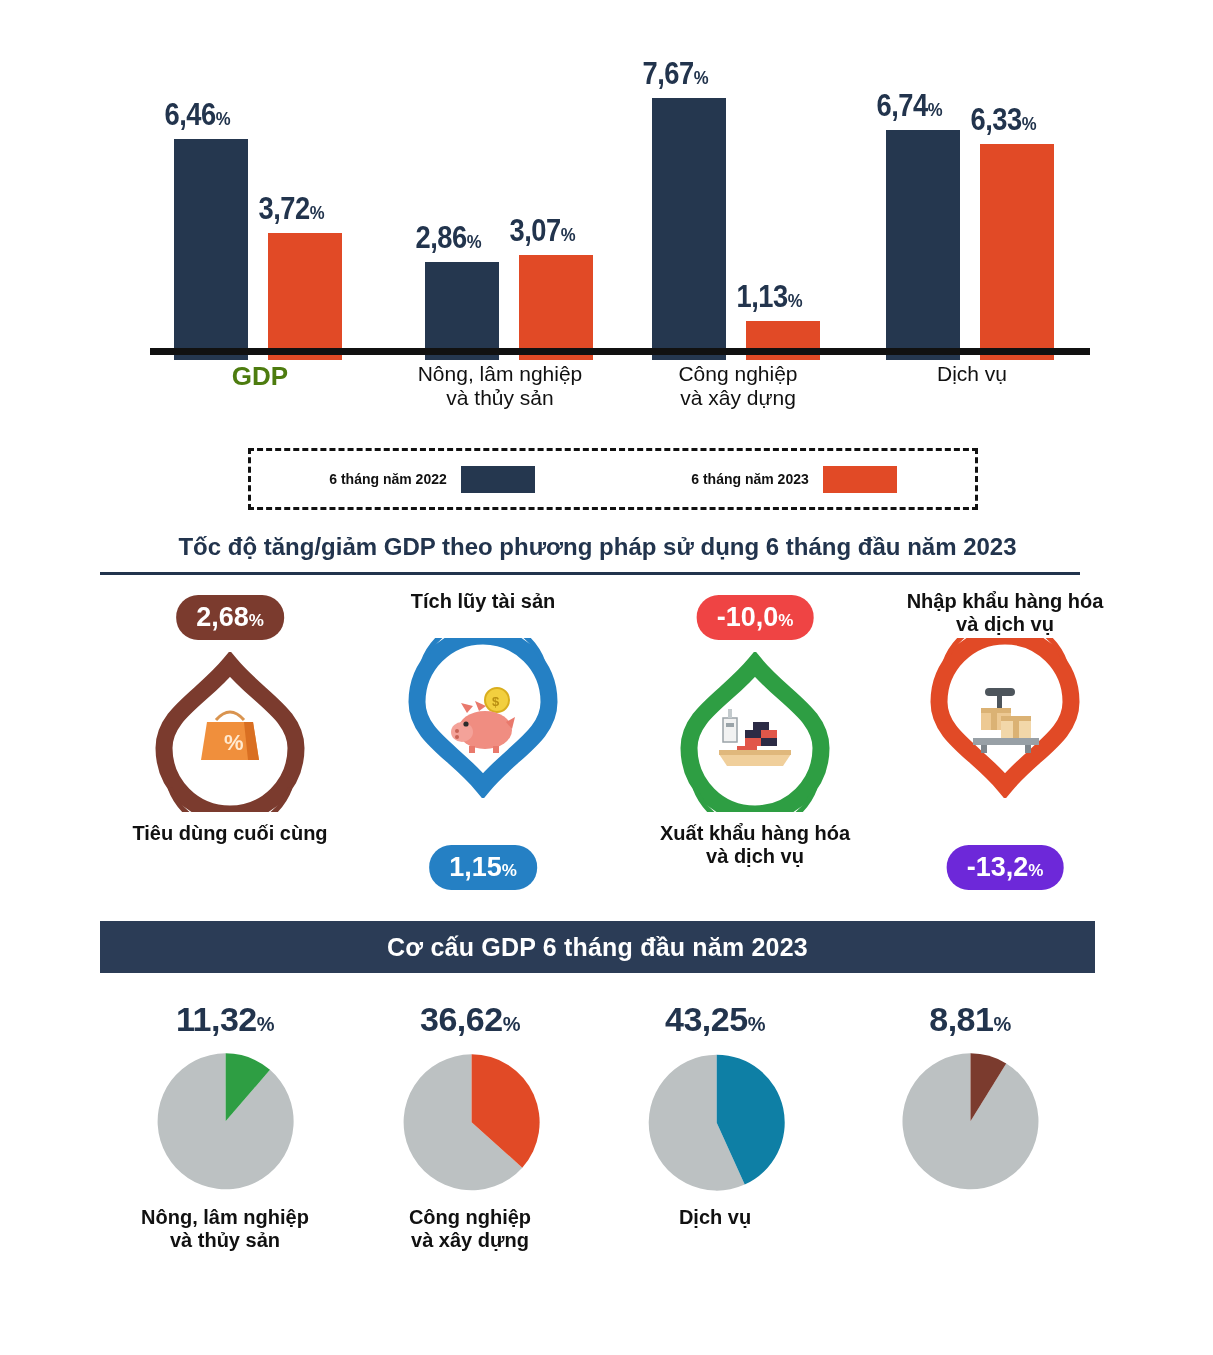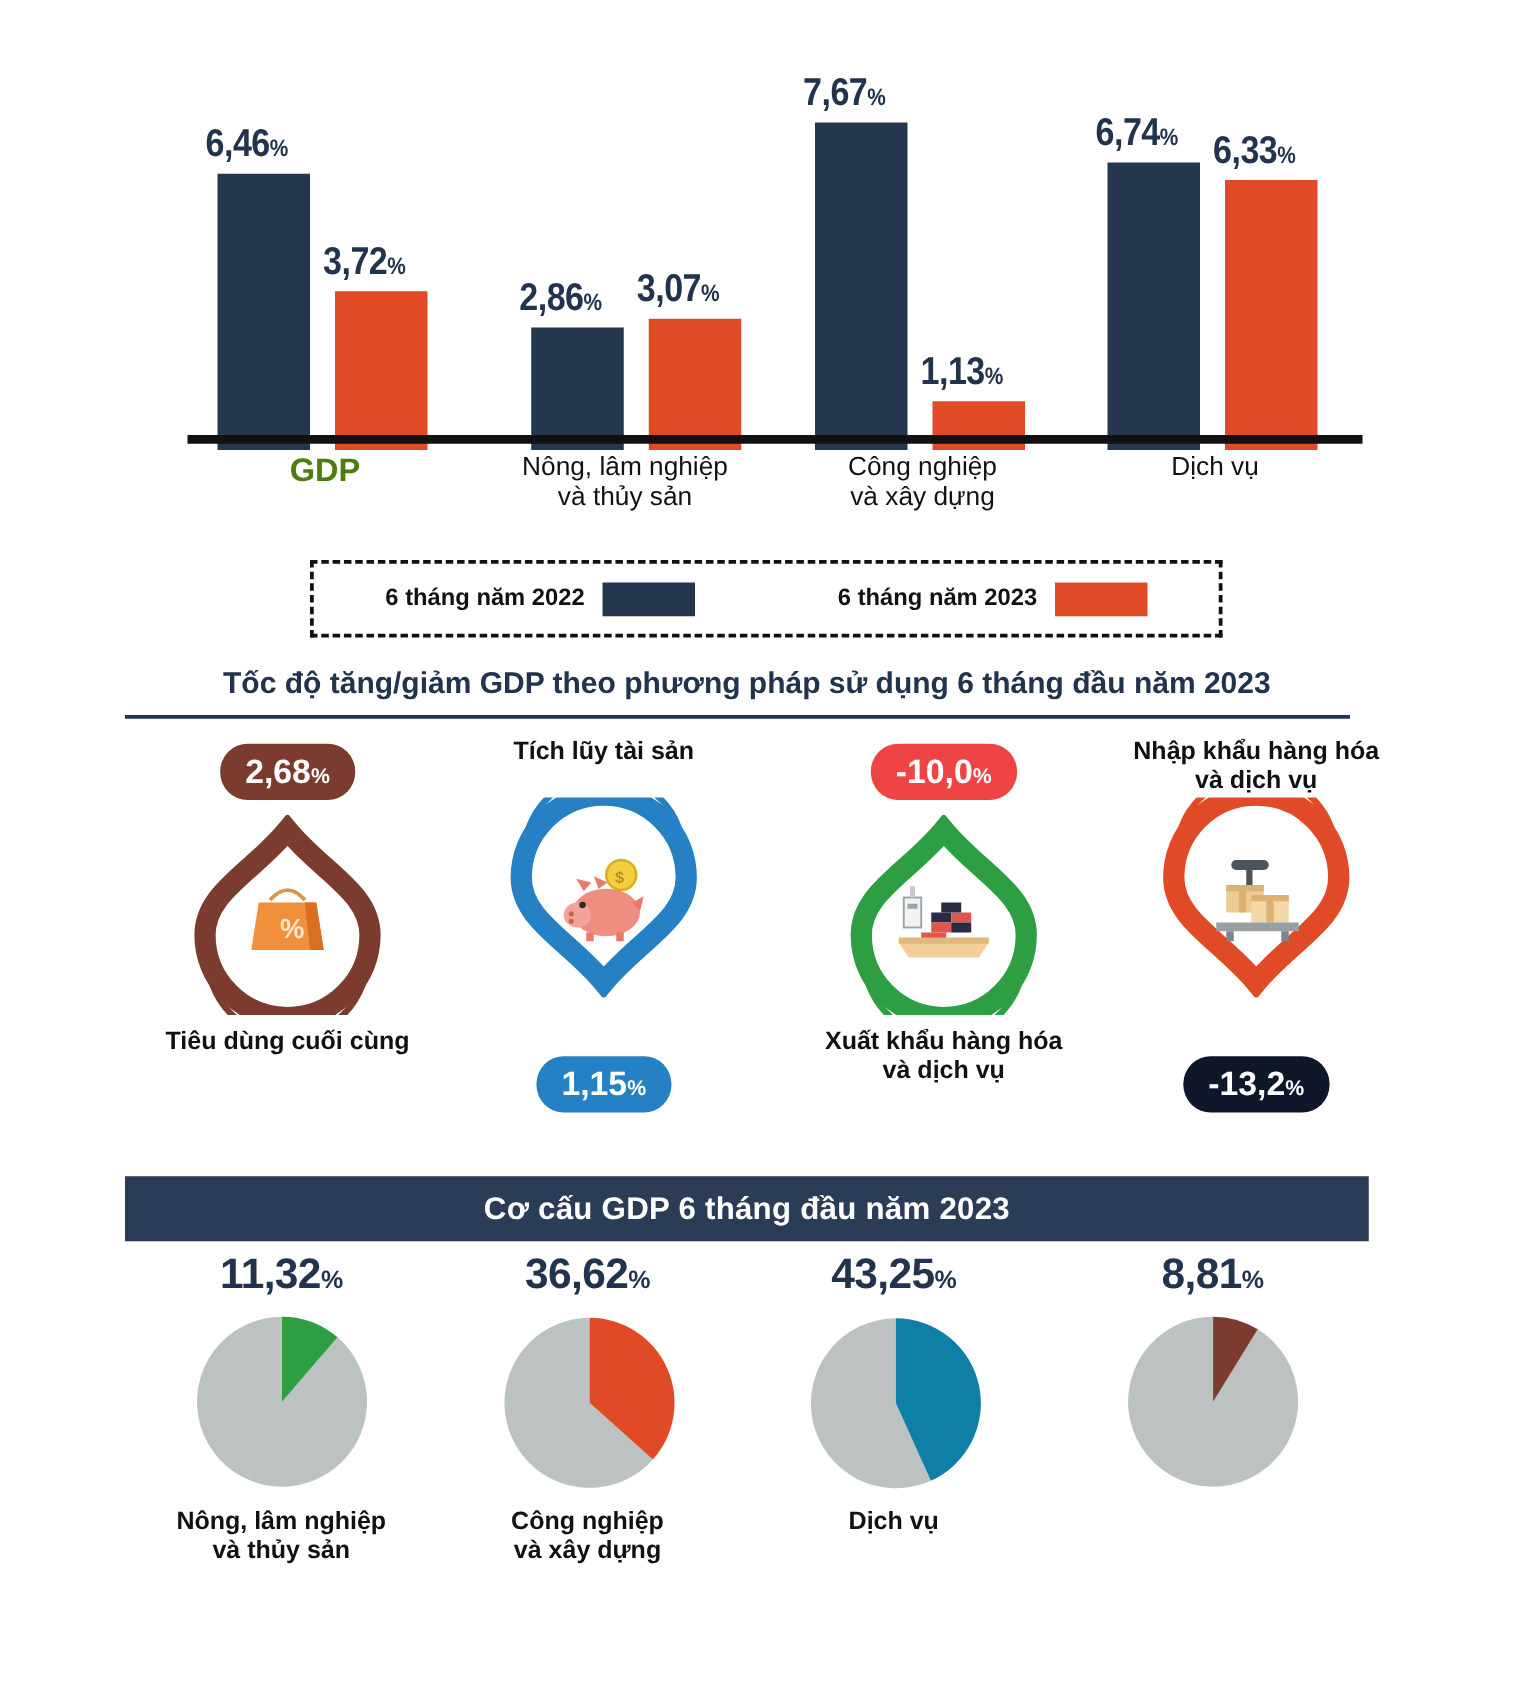--- a/index.html
+++ b/index.html
@@ -15,21 +15,21 @@
   
   .band {
     position: absolute;
     background: #2b3c56;
     color: #ffffff;
     display: flex; align-items: center; justify-content: center;
     font-weight: bold;
     letter-spacing: .2px;
   }
   #band-top { left: 100px; top: 18px; width: 995px; height: 54px; font-size: 25px; }
-  #band-bottom { left: 100px; top: 921px; width: 995px; height: 52px; font-size: 25px; margin-top: 20px; }
+  #band-bottom { left: 100px; top: 921px; width: 995px; height: 52px; font-size: 25px; }
 
   .bar-chart { position: absolute; left: 150px; top: 85px; width: 940px; height: 275px; }
   .axis-line { position: absolute; left: 150px; top: 348px; width: 940px; height: 7px; background: #111111; }
 
   .grp { position: absolute; bottom: 0; width: 220px; height: 275px; }
   .bar {
     position: absolute; bottom: 0; width: 74px;
   }
   .bar.b22 { background: #25374f; left: 24px; }
   .bar.b23 { background: #e14a26; left: 118px; }
@@ -57,21 +57,21 @@
     line-height: 1.12;
   }
   .catlab.gdp { font-weight: bold; color: #4d7c0f; font-size: 26px; }
 
   .legend {
     position: absolute; left: 248px; top: 448px; width: 730px; height: 62px;
     border: 3px dashed #111111;
     display: flex; align-items: center; justify-content: space-around;
   }
   .legend .li { display: flex; align-items: center; gap: 14px; }
-  .legend .lt { font-size: 19px; font-weight: bold; color: #111111; }
+  .legend .lt { font-size: 14px; font-weight: bold; color: #111111; }
   .legend .sw { width: 74px; height: 27px; }
 
   
   .sec2-title {
     position: absolute; left: 100px; top: 533px; width: 995px;
     text-align: center; font-size: 24px; font-weight: bold; color: #22344d;
   }
   .sec2-rule { position: absolute; left: 100px; top: 572px; width: 980px; height: 3px; background: #22344d; }
 
   .pin-col { position: absolute; top: 590px; width: 250px; height: 320px; }
@@ -226,21 +226,21 @@
               <rect x="18" y="40" width="20" height="8" fill="#e1574a"></rect>
               <path d="M0 48 L72 48 L64 60 L8 60 Z" fill="#f0cf9b"></path>
               <rect x="0" y="44" width="72" height="5" fill="#e0b87c"></rect>
             </g>
           </svg>
         </div>
         <div class="pin-name" style="top: 232px;">Xuất khẩu hàng hóa
 và dịch vụ</div>
       </div>
       <div class="pin-col" style="left: 880px;">
-        <div class="pill" style="background: #0f172a; top: 255px;"><span>-13,2</span><span class="pct">%</span></div>
+        <div class="pill" style="background: #6d28d9; top: 255px;"><span>-13,2</span><span class="pct">%</span></div>
         <div class="pin-wrap" style="top: 48px;">
           <svg class="pin-svg" viewBox="0 0 160 160">
             <path d="M80 148 C 108 114, 146 98, 146 64 A 66 66 0 1 0 14 64 C 14 98, 52 114, 80 148 Z" fill="none" stroke="#e14a26" stroke-width="17"></path>
             <path d="M 20 24 A 64 64 0 0 1 140 24" fill="none" stroke="#e14a26" stroke-width="5"></path>
             <g transform="translate(46,50)">
               <rect x="14" y="0" width="30" height="8" rx="4" fill="#4d555c"></rect>
               <rect x="26" y="8" width="5" height="14" fill="#4d555c"></rect>
               <rect x="10" y="20" width="30" height="22" fill="#edc993"></rect>
               <rect x="10" y="20" width="30" height="5" fill="#dbb274"></rect>
               <rect x="20" y="20" width="6" height="22" fill="#dbb274"></rect>

